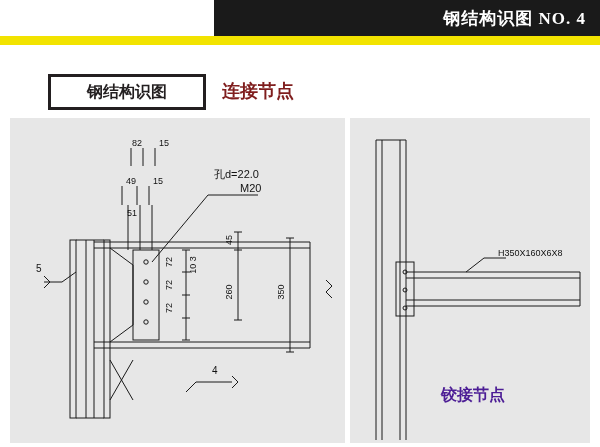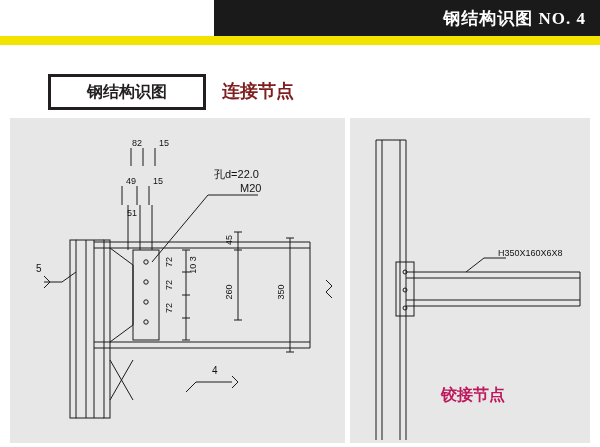--- a/index.html
+++ b/index.html
@@ -43,21 +43,21 @@
     font-size:16px;font-weight:bold;color:#231f20;
     font-family:"Liberation Serif", serif;
   }
   .joint-label{
     position:absolute;left:222px;top:79px;
     font-size:18px;font-weight:bold;color:#7f1d1d;
     font-family:"Liberation Serif", serif;
   }
   .hinge-label{
     position:absolute;left:441px;top:385px;
-    font-size:16px;font-weight:bold;color:#be185d;
+    font-size:16px;font-weight:bold;color:#4c1d95;
     font-family:"Liberation Serif", serif;
     text-align:center;
   }
 
   
   .panel{
     position:absolute;background:#e7e7e7;
   }
   .panel-left{left:10px;top:118px;width:335px;height:325px;}
   .panel-right{left:350px;top:118px;width:240px;height:325px;}

